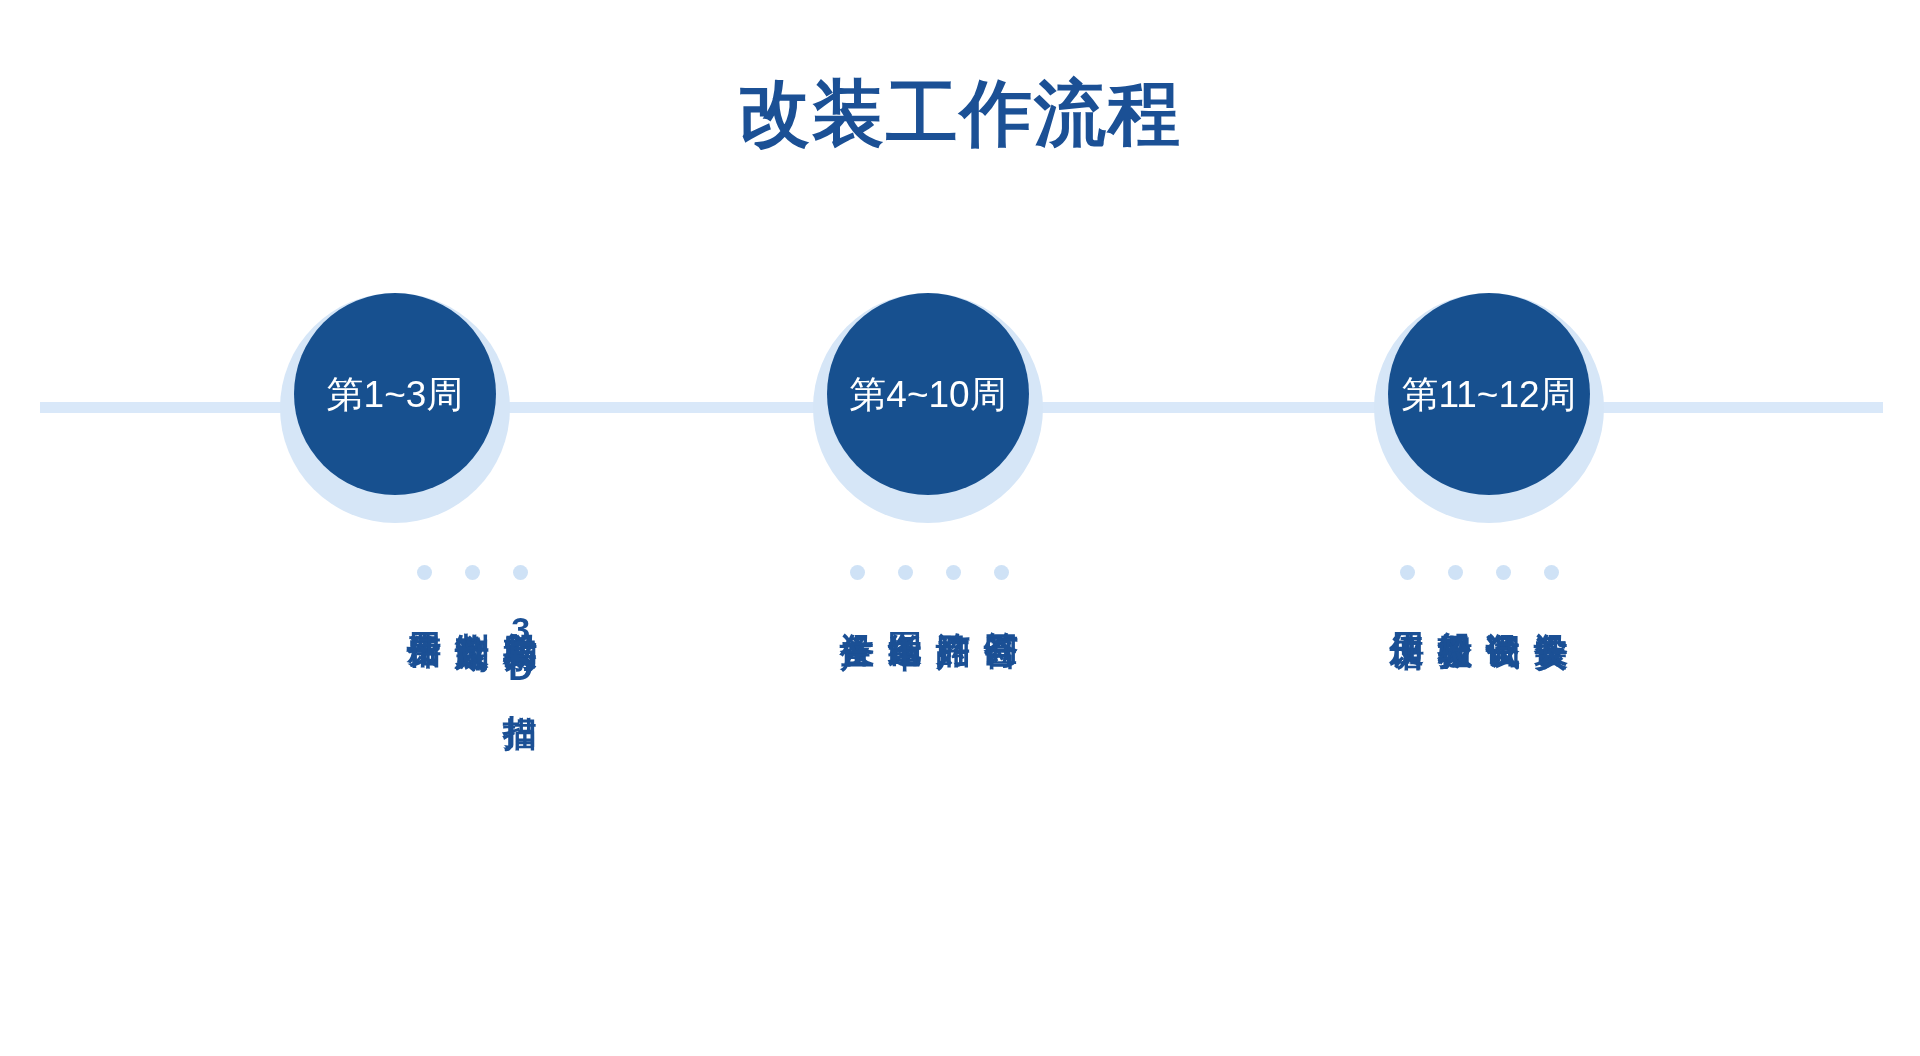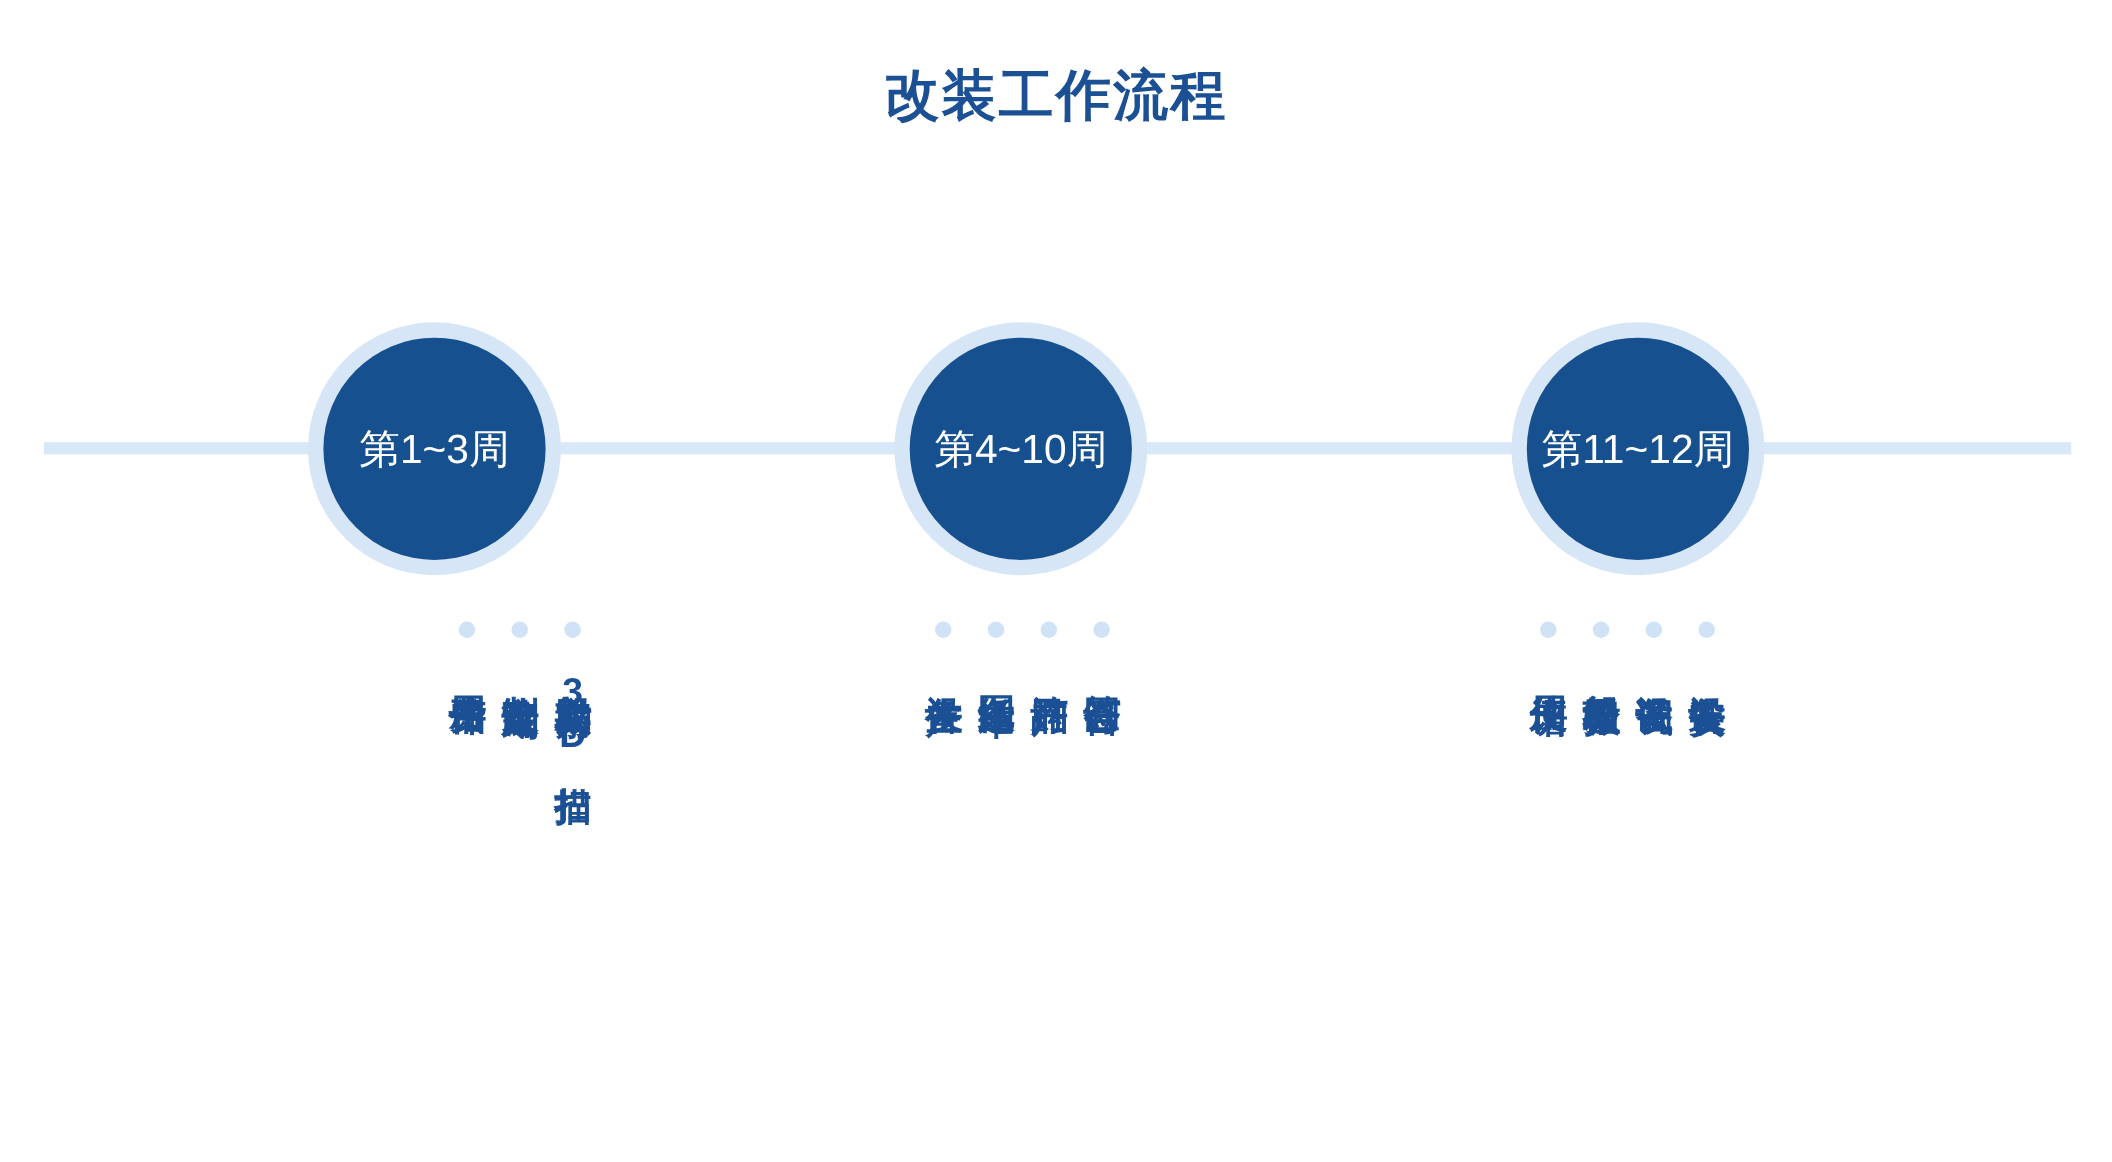--- a/index.html
+++ b/index.html
@@ -17,21 +17,21 @@
   }
 
   
   #page-title {
     position: absolute;
     top: 26px;
     left: 0;
     width: 1920px;
     text-align: center;
     color: #1b5095;
-    font-size: 50px;
+    font-size: 72px;
     line-height: 1.1;
     font-weight: 600;
     letter-spacing: 2px;
     white-space: nowrap;
   }
 
   
   #timeline-axis {
     position: absolute;
     left: 40px;
@@ -49,21 +49,20 @@
 
   .stage-circle {
     position: absolute;
     top: 0;
     left: 0;
     width: 230px;
     height: 230px;
     border-radius: 50%;
     background: #d6e6f7;
     display: flex;
-    align-items: center;
     justify-content: center;
   }
   .stage-circle-inner {
     width: 202px;
     height: 202px;
     border-radius: 50%;
     background: #17508f;
     display: flex;
     align-items: center;
     justify-content: center;

